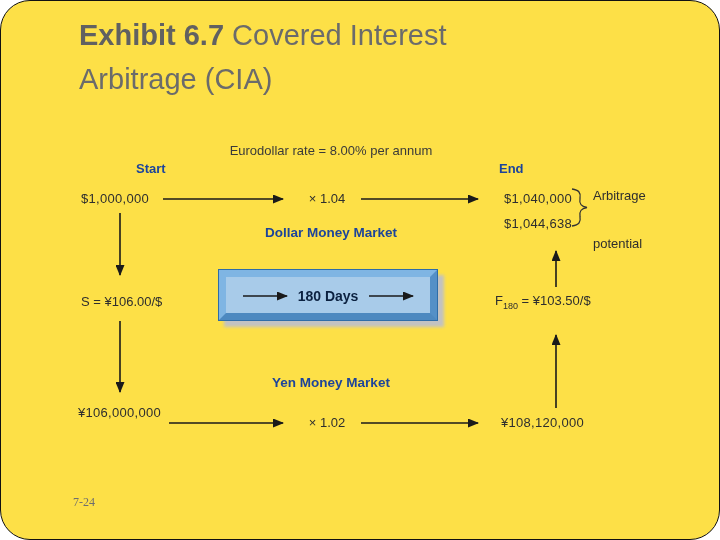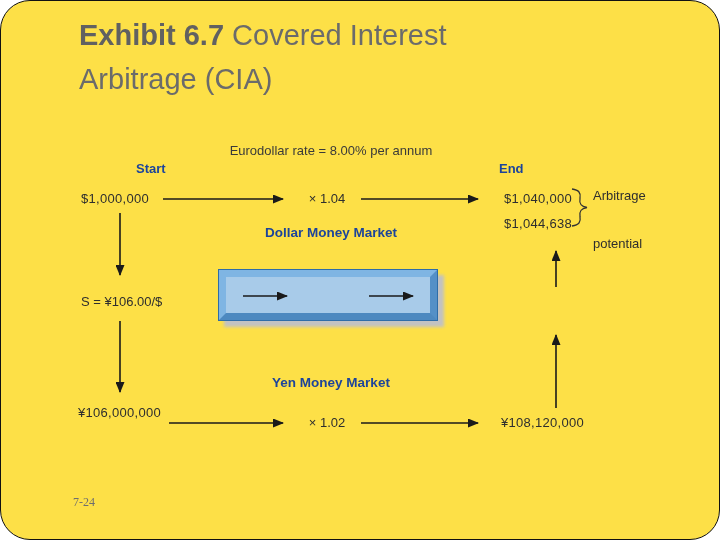--- a/index.html
+++ b/index.html
@@ -82,21 +82,23 @@
   <div class="t" style="left:592px; top:187px;">Arbitrage</div>
   <div class="t" style="left:592px; top:203px;margin-top:32px;">potential</div>
 
   <div class="t blue center" style="left:230px; top:224px; width:200px; font-size:13.5px;">Dollar Money Market</div>
 
   <div class="t" style="left:80px; top:293px;">S = ¥106.00/$</div>
 
   <div class="daybox">
     <div class="daybox-bevel"></div>
   </div>
+  <div class="daybox-label">180 Days</div>
 
+  <div class="t" style="left:494px; top:292px;"><span>F</span><sub class="fsub">180</sub><span> = ¥103.50/$</span></div>
 
   <div class="t blue center" style="left:230px; top:374px; width:200px; font-size:13.5px;">Yen Money Market</div>
 
   <div class="t amount" style="left:77px; top:404px;">¥106,000,000</div>
   <div class="t center" style="left:300px; top:414px; width:52px;">× 1.02</div>
   <div class="t amount" style="left:500px; top:414px;">¥108,120,000</div>
 
 
   <svg class="overlay" viewBox="0 0 720 540">
     <defs>

